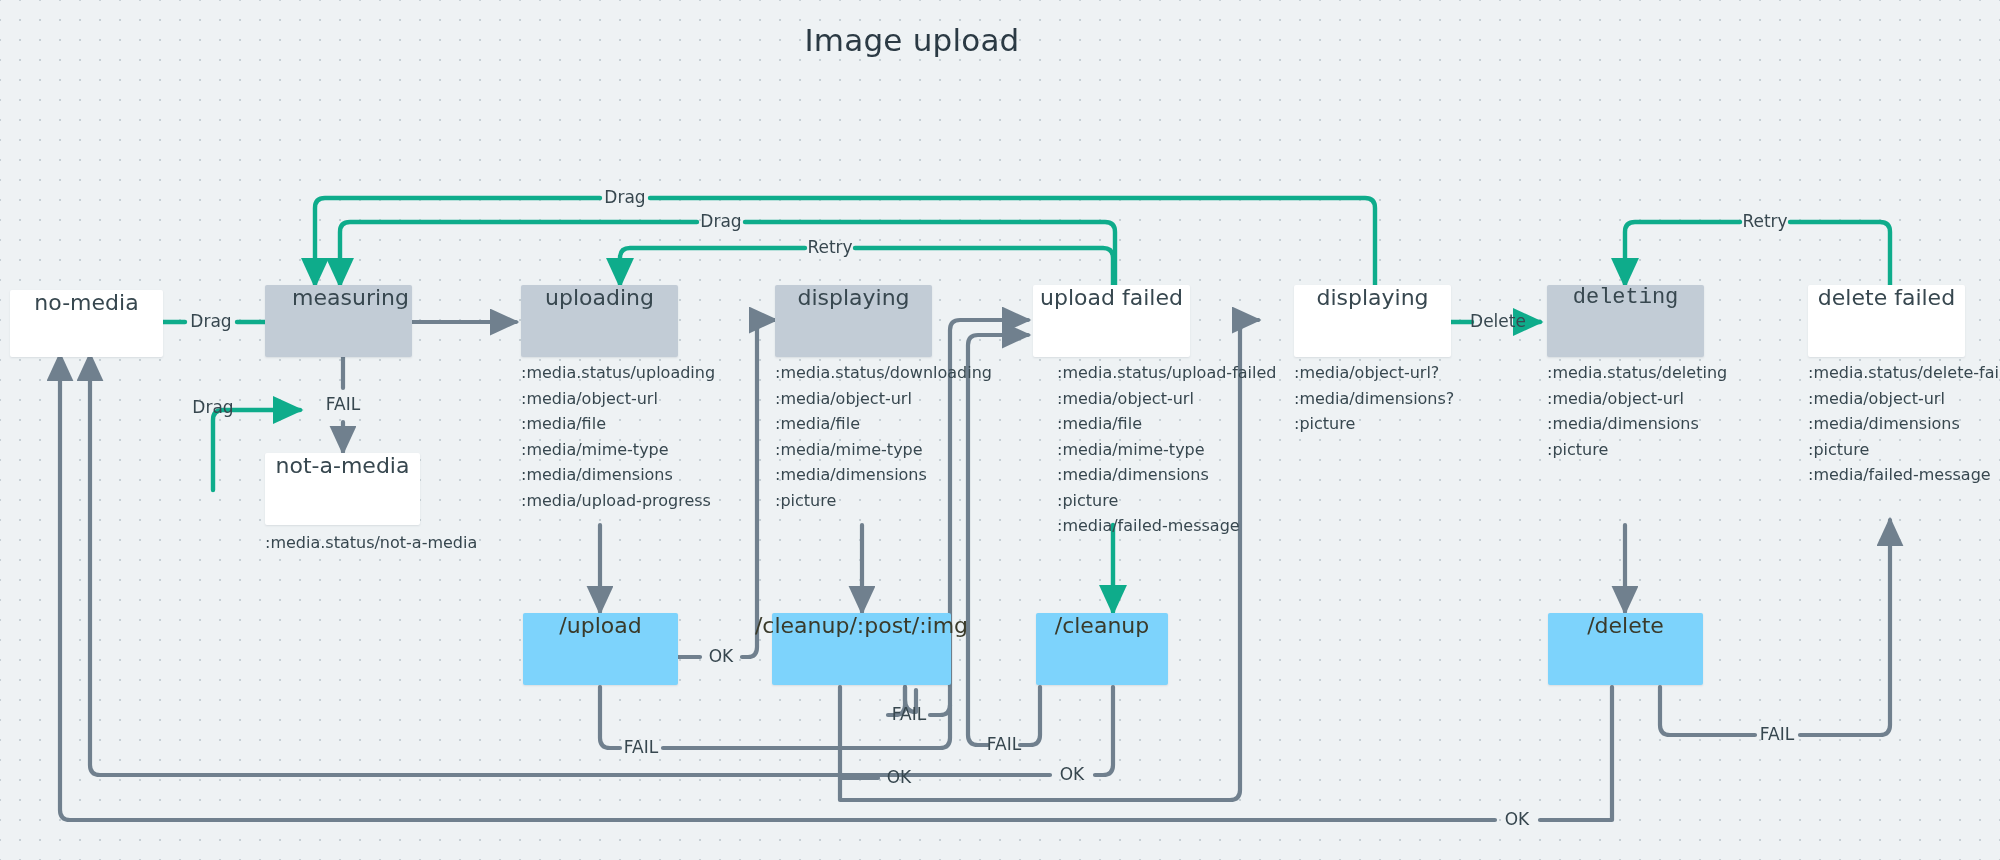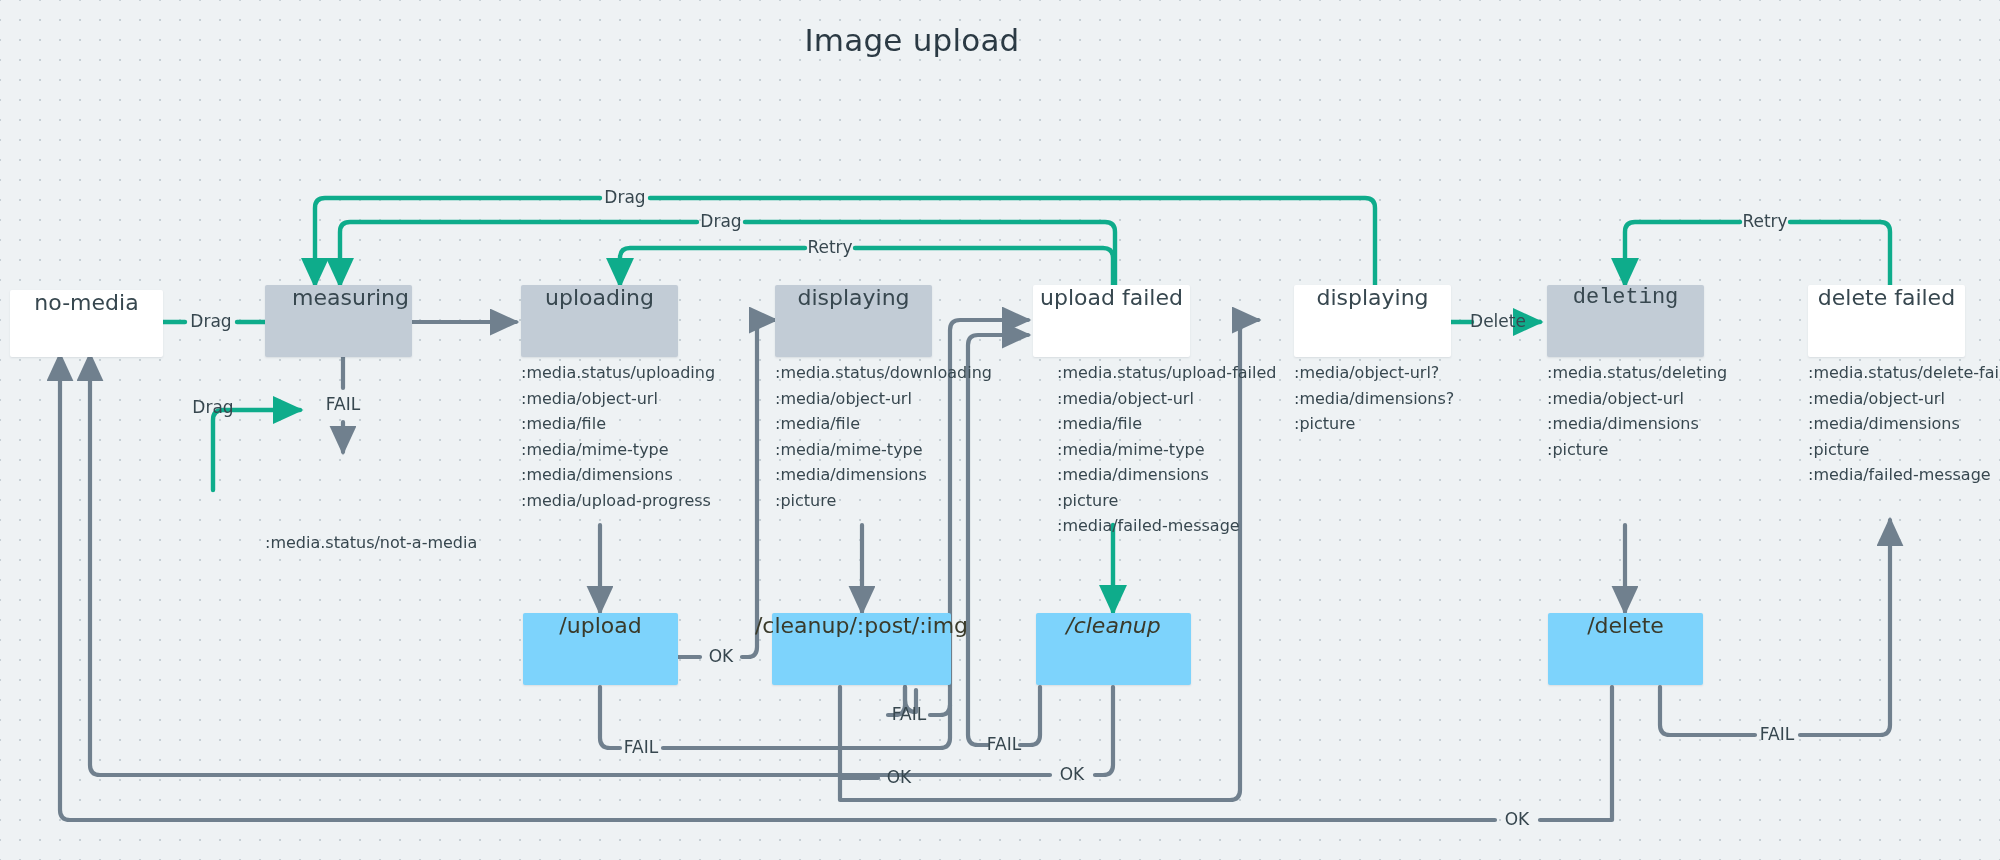--- a/index.html
+++ b/index.html
@@ -147,20 +147,23 @@
     <text x="1517" y="820">OK</text>
   </g>
 </svg>
 
 <div class="node state-idle" style="left:10px;  top:290px; width:153px; height:67px;">
       <span>no-media</span>
     </div>
 <div class="node state-active" style="left:265px; top:285px; width:123px; height:72px;padding-left:24px;">
       <span>measuring</span>
     </div>
+<div class="node state-idle" style="left:265px; top:453px; width:155px; height:72px;">
+      <span>not-a-media</span>
+    </div>
 <div class="node state-active" style="left:521px; top:285px; width:157px; height:72px;">
       <span>uploading</span>
     </div>
 <div class="node state-active" style="left:775px; top:285px; width:157px; height:72px;">
       <span>displaying</span>
     </div>
 <div class="node state-idle" style="left:1033px;top:285px; width:157px; height:72px;">
       <span>upload failed</span>
     </div>
 <div class="node state-idle" style="left:1294px;top:285px; width:157px; height:72px;">
@@ -172,21 +175,21 @@
 <div class="node state-idle" style="left:1808px;top:285px; width:157px; height:72px;">
       <span>delete failed</span>
     </div>
 
 <div class="node action" style="left:523px; top:613px; width:155px; height:72px;">
       <span>/upload</span>
     </div>
 <div class="node action" style="left:772px; top:613px; width:179px; height:72px;">
       <span>/cleanup/:post/:img</span>
     </div>
-<div class="node action" style="left:1036px;top:613px; width:155px; height:72px;font-style:italic;">
+<div class="node action" style="left:1036px;top:613px; width:132px; height:72px;">
       <span>/cleanup</span>
     </div>
 <div class="node action" style="left:1548px;top:613px; width:155px; height:72px;">
       <span>/delete</span>
     </div>
 
 <div class="props" style="left:265px; top:530px;">
   <div>:media.status/not-a-media</div>
 </div>
 <div class="props" style="left:521px; top:360px;">

